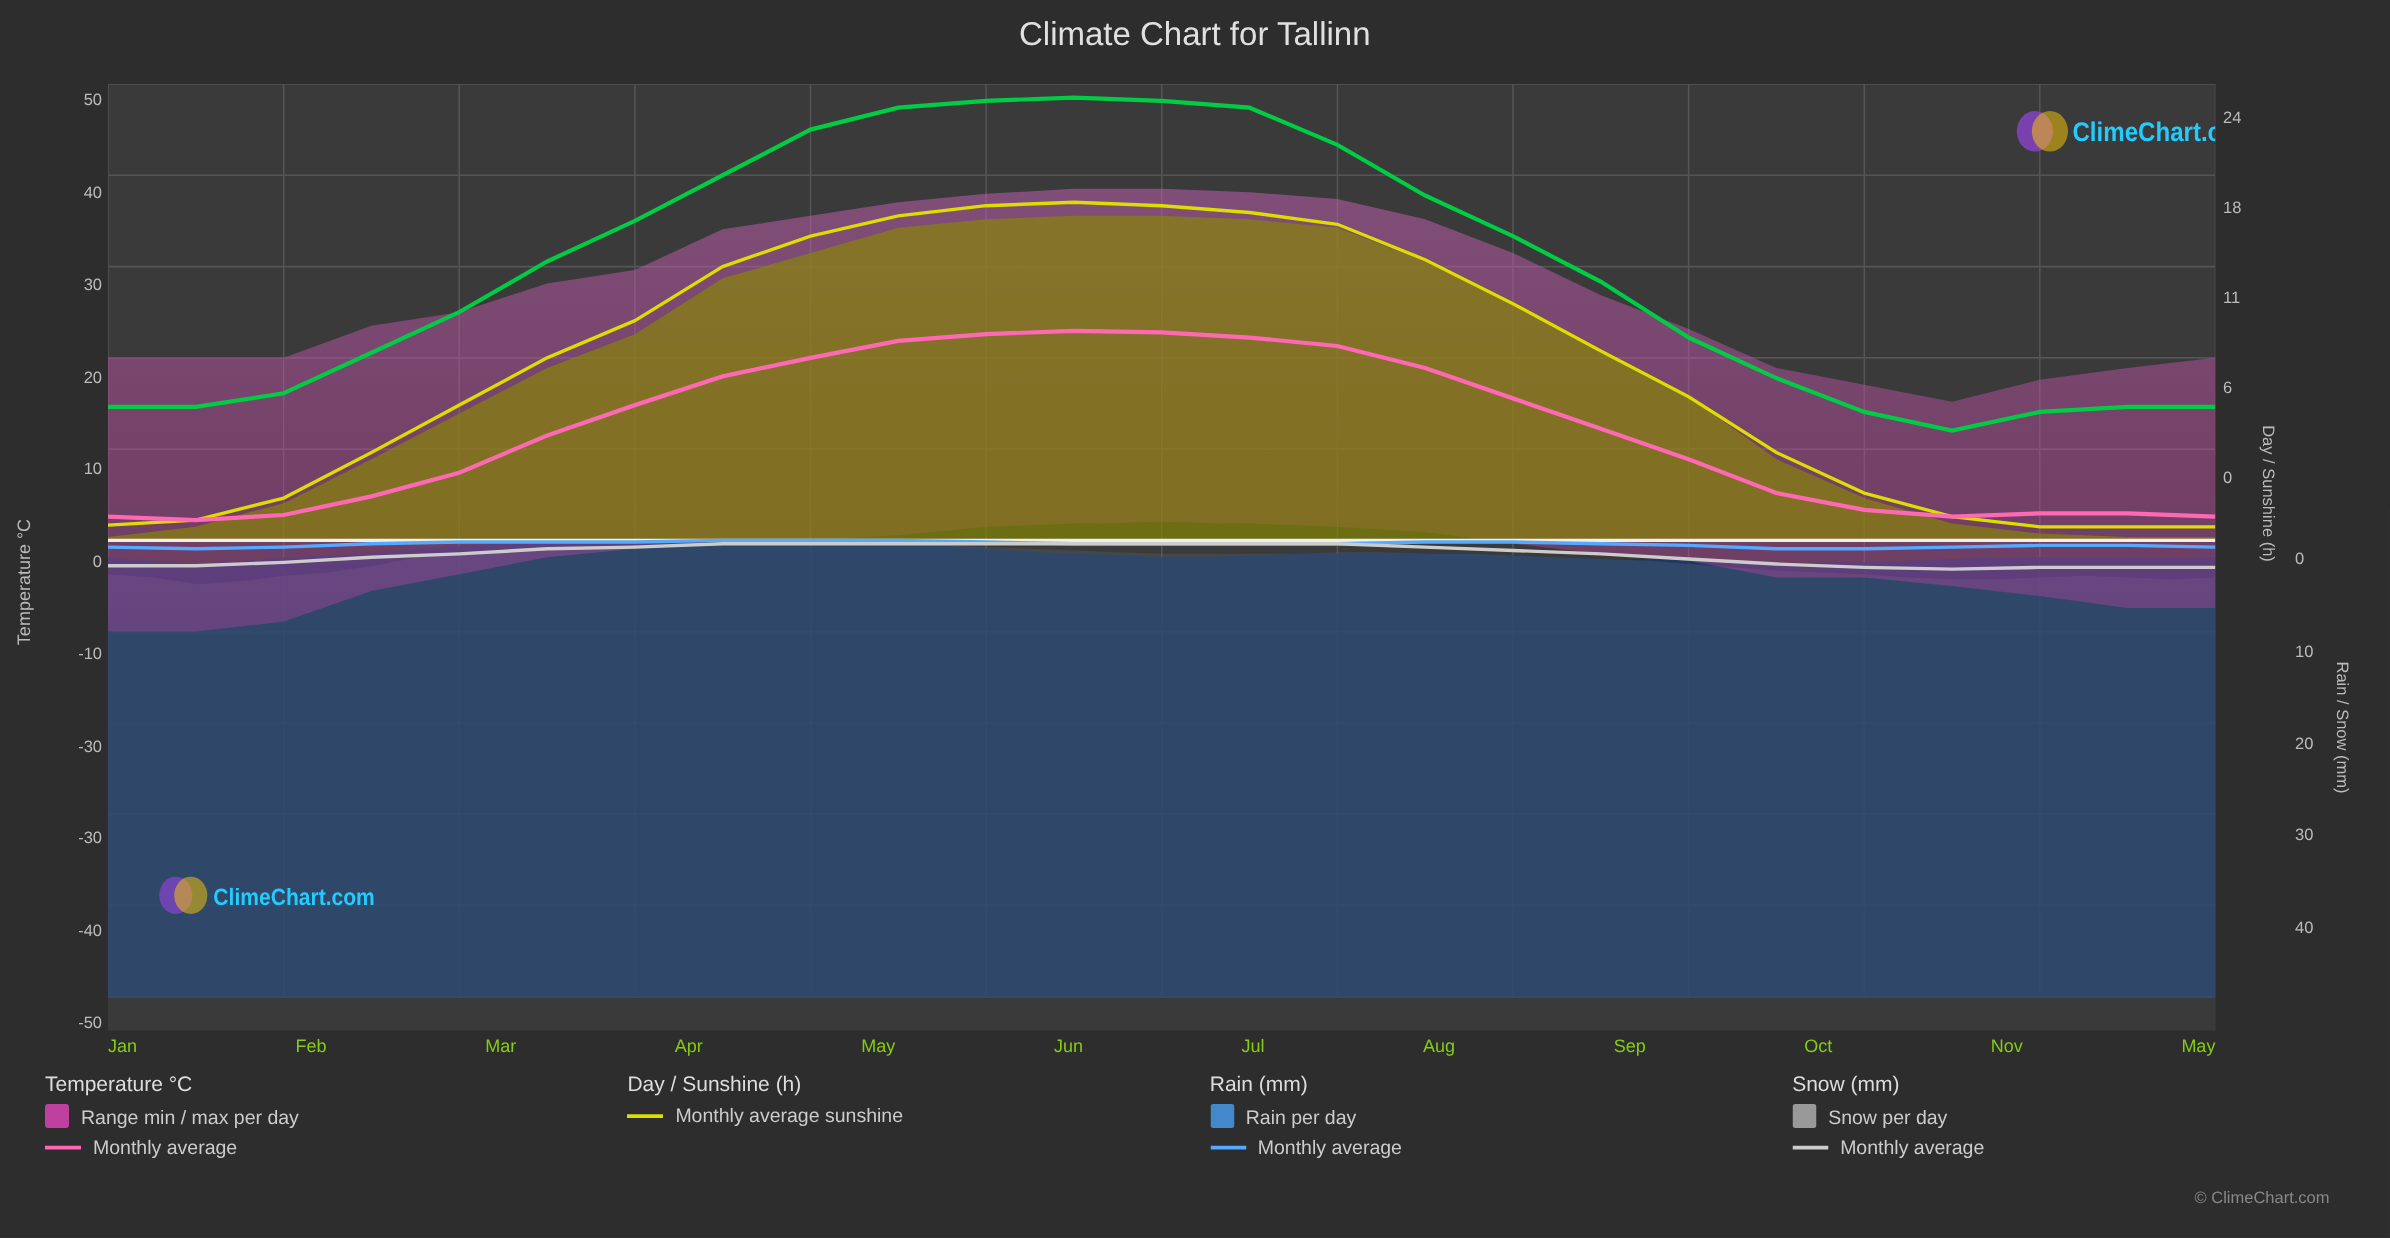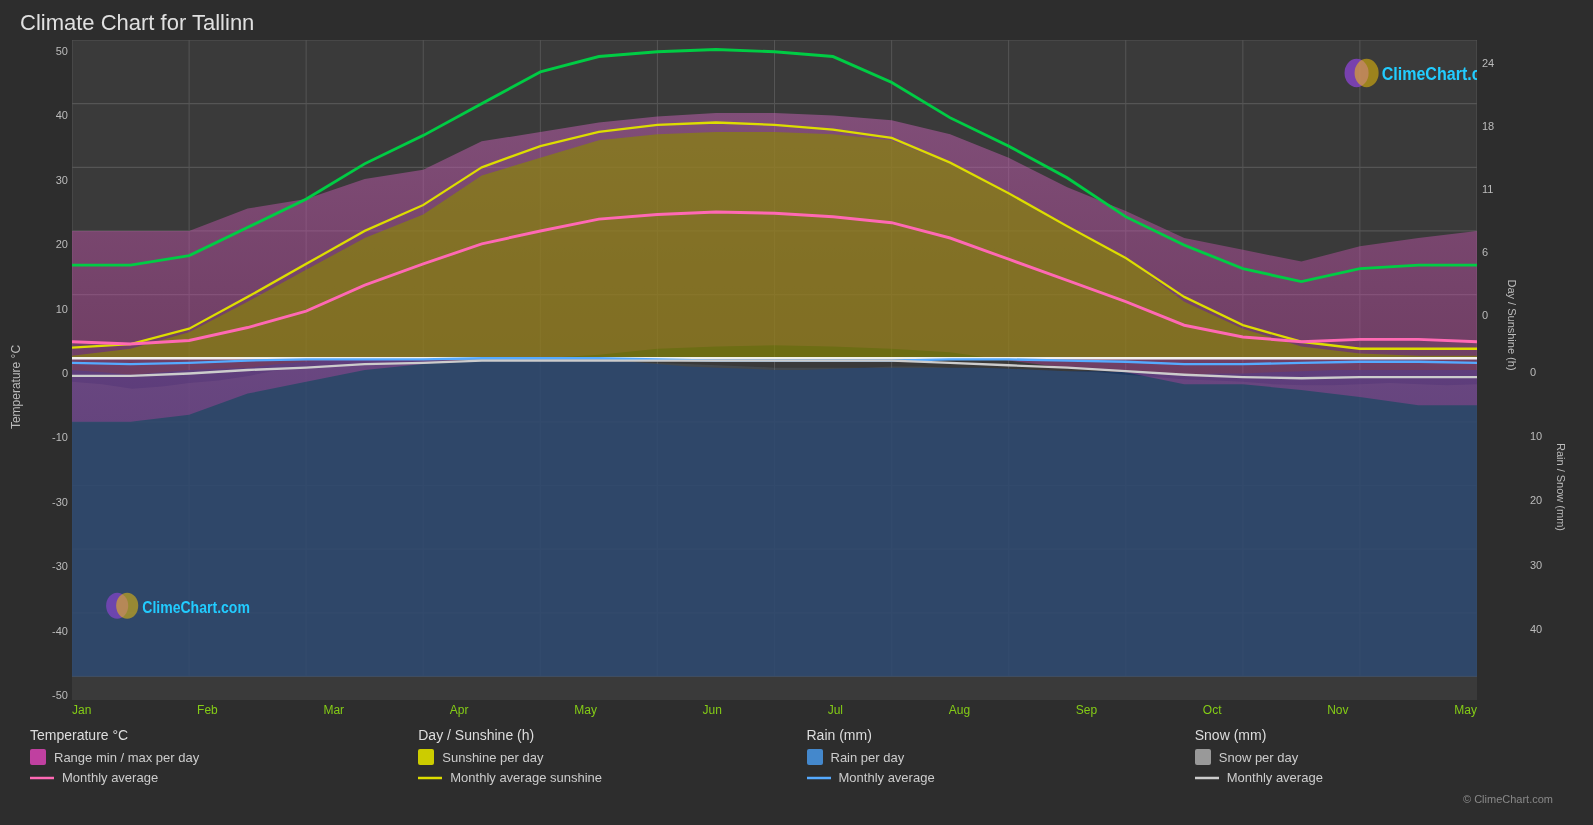--- a/index.html
+++ b/index.html
@@ -13,21 +13,22 @@
     }
     .main-container {
       width: 1593px;
       height: 825px;
       background: #2d2d2d;
       display: flex;
       flex-direction: column;
       padding: 10px 20px 10px 20px;
     }
     .chart-header {
-      margin-bottom: 4px;
+      text-align: center;
+      margin-bottom: 20px;
     }
     .chart-title {
       font-size: 22px;
       color: #e0e0e0;
       font-weight: normal;
     }
     .chart-subtitle {
       font-size: 13px;
       color: #aaa;
     }
@@ -384,26 +385,20 @@
         <svg width="24" height="4">
             <line x1="0" y1="2" x2="24" y2="2" stroke="#ff69b4" stroke-width="2.5"></line>
           </svg>
         <span>Monthly average</span>
       </div>
     </div>
 
     <div>
       <div class="legend-section-title">Day / Sunshine (h)</div>
       <div class="legend-item">
-        <svg width="16" height="16">
-            <rect width="16" height="16" fill="#cccc00" rx="2"></rect>
-          </svg>
-        <span>Sunshine per day</span>
-      </div>
-      <div class="legend-item">
         <svg width="24" height="4">
             <line x1="0" y1="2" x2="24" y2="2" stroke="#dddd00" stroke-width="2.5"></line>
           </svg>
         <span>Monthly average sunshine</span>
       </div>
     </div>
 
     <div>
       <div class="legend-section-title">Rain (mm)</div>
       <div class="legend-item">
@@ -427,16 +422,16 @@
             <rect width="16" height="16" fill="#999" rx="2"></rect>
           </svg>
         <span>Snow per day</span>
       </div>
       <div class="legend-item">
         <svg width="24" height="4">
             <line x1="0" y1="2" x2="24" y2="2" stroke="#cccccc" stroke-width="2.5"></line>
           </svg>
         <span>Monthly average</span>
       </div>
-      <div class="copyright" style="text-align:right; margin-top:8px;">© ClimeChart.com</div>
+      <div class="copyright" style="text-align:right; margin-top:21px;">© ClimeChart.com</div>
     </div>
   </div>
 </div>
 
 </body></html>

